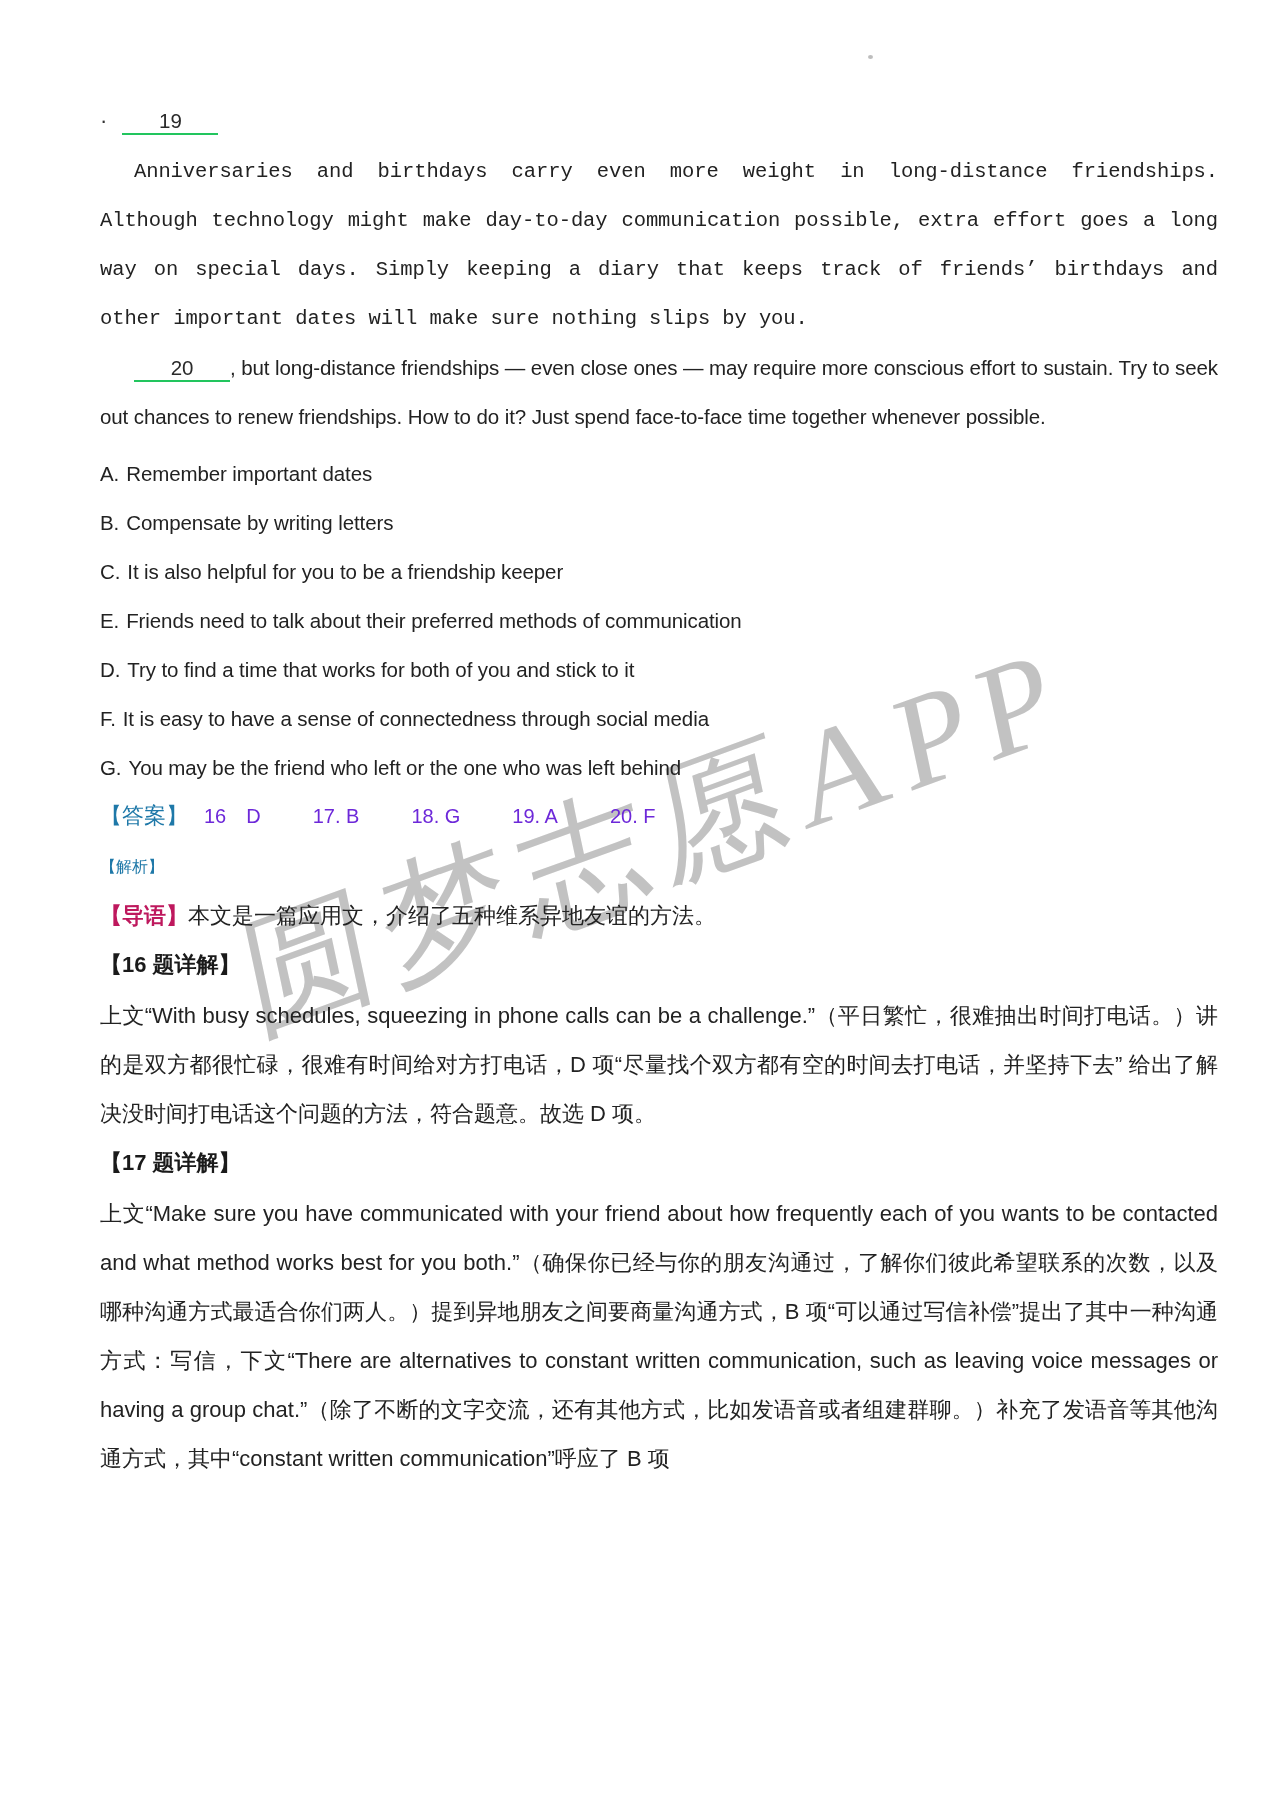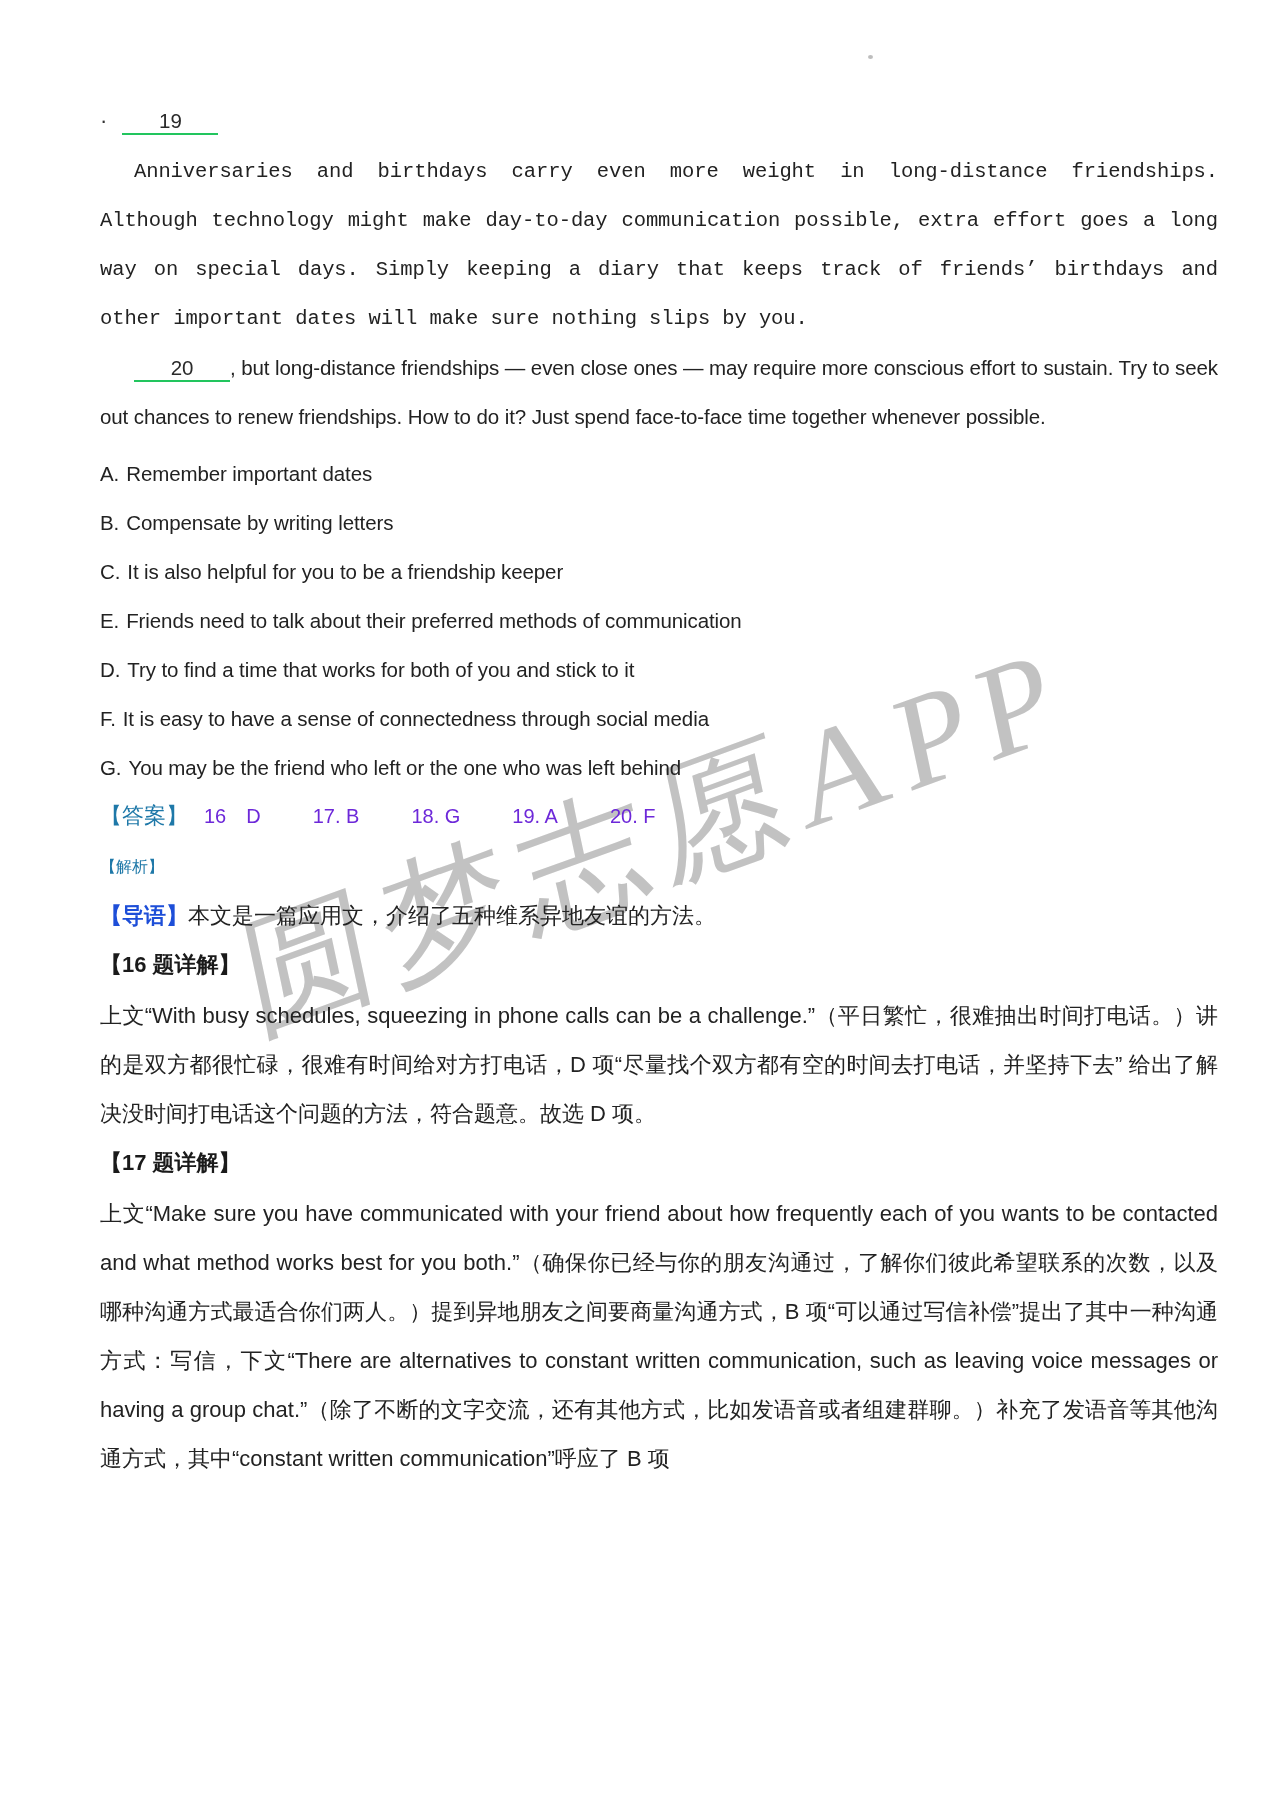--- a/index.html
+++ b/index.html
@@ -67,21 +67,21 @@
   .mt-first { margin-top: 96px; }
   .mt-para1 { margin-top: 14px; }
   .mt-bullet2 { margin-top: 4px; }
   .mt-options { margin-top: 8px; }
   .mt-answer { margin-top: 12px; }
   .mt-analysis { margin-top: 12px; }
   .option-label { margin-right: 7px; }
   .ans-tag { color: #1e78a8; margin-right: 16px; font-size: 22px; font-family: Liberation Mono, monospace; }
   .ans-item { margin-right: 52px; font-size: 20px; color: #6d28d9; margin-top: 44px; }
   .blue-tag { color: #1e78a8; font-size: 16px; }
-  .black-tag { font-weight: bold; font-size: 22px; color: #1d4ed8; }
+  .black-tag { font-weight: bold; font-size: 22px; color: #be185d; }
   .intro-text { font-size: 22px; color: #222; }
   .q-heading { font-weight: bold; font-size: 22px; color: #1a1a1a; margin-top: 14px; }
   .q-body { font-size: 22px; }
 </style>
 </head>
 <body>
 
 <div class="watermark">圆梦志愿APP</div>
 <div class="speck"></div>
 

